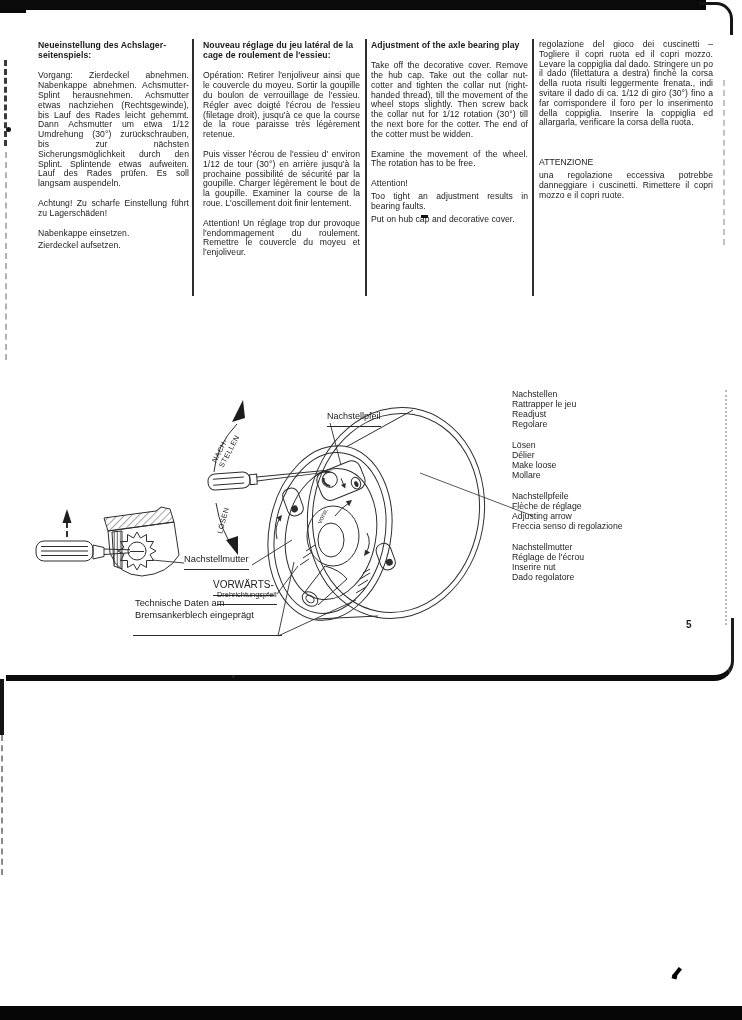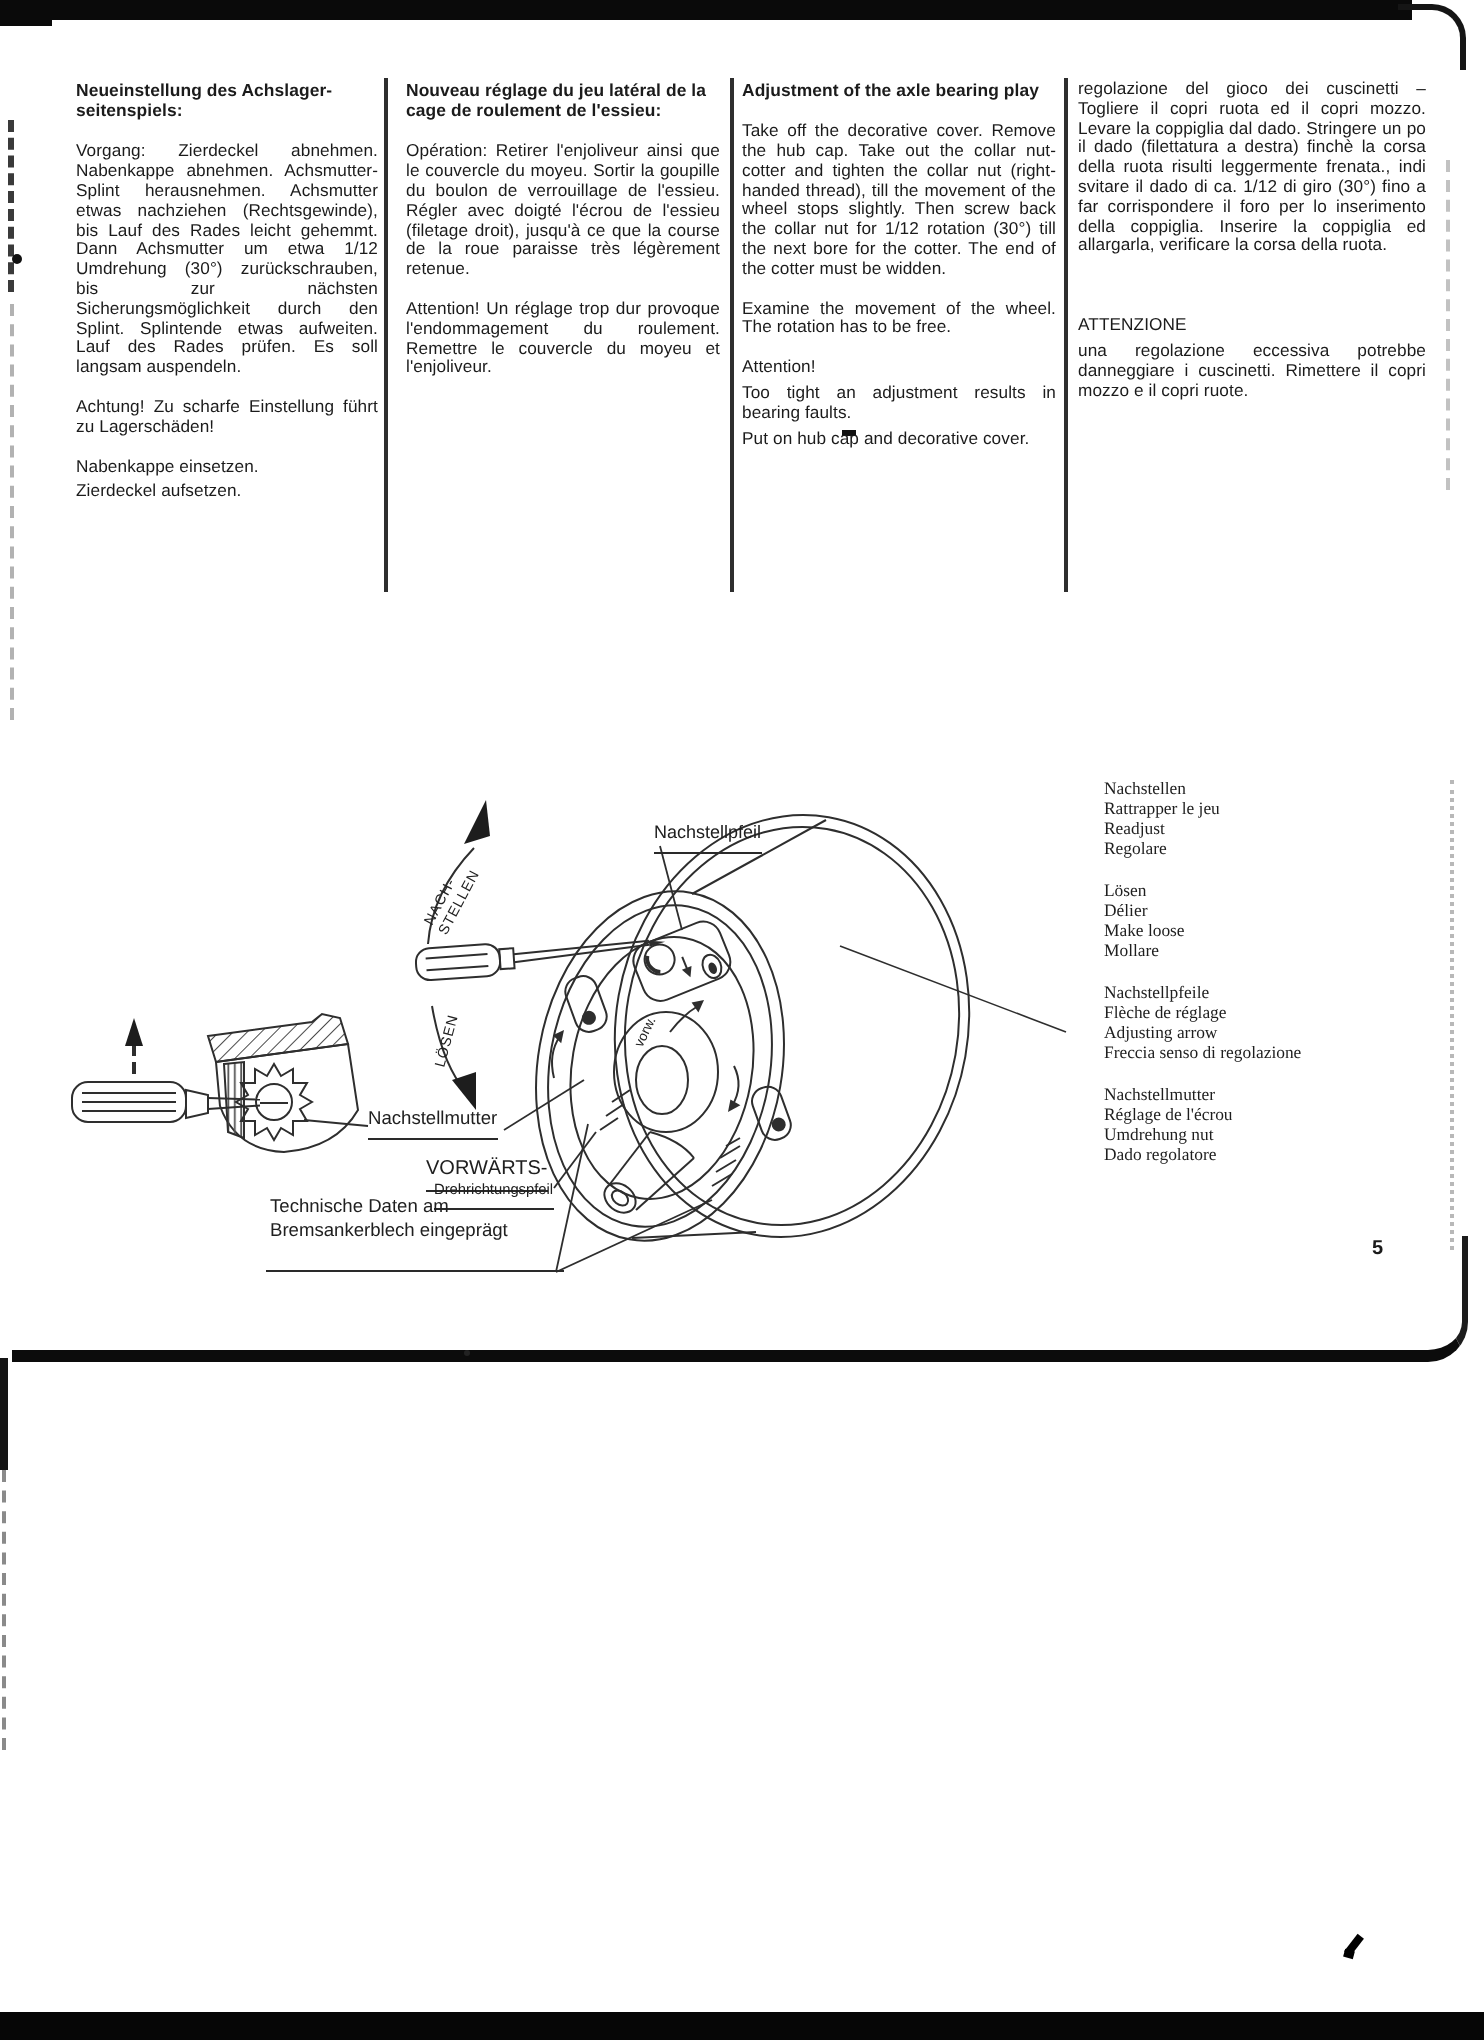--- a/index.html
+++ b/index.html
@@ -43,21 +43,21 @@
   .dlabel { position:absolute; color:#202020; white-space:nowrap; }
   .ul { border-bottom:1px solid #2a2a2a; padding-bottom:5px; }
   .lbl-nachstellpfeil { left:327px; top:411px; font-size:9px; }
   .lbl-nachstellmutter { left:184px; top:554px; font-size:9.3px; }
   .lbl-vorw1 { left:213px; top:579px; font-size:10px; }
   .lbl-vorw2 { left:217px; top:590px; font-size:7.4px; }
   .lbl-tech { left:135px; top:598px; font-size:9.3px; line-height:11.5px; white-space:nowrap; }
   .tech-underline { left:133px; top:635px; width:149px; height:1.2px; background:#2a2a2a; }
 
   
-  .legend { left:552px; top:390px; font-size:8.7px; line-height:9.9px; color:#1e1e1e;font-family:Liberation Serif, serif; }
+  .legend { left:512px; top:390px; font-size:8.7px; line-height:9.9px; color:#1e1e1e; }
   .legend .grp { margin-bottom:11.5px; }
   .page-num { left:686px; top:619px; font-size:10px; font-weight:bold; }
 
   svg text { font-family:"Liberation Sans", sans-serif; fill:#222; }
 </style>
 </head>
 <body>
 
 <div class="abs top-bar"></div>
 <div class="abs top-bar-lft"></div>
@@ -84,20 +84,21 @@
   <h3>Neueinstellung des Achslager-seitenspiels:</h3>
   <p>Vorgang: Zierdeckel abnehmen. Nabenkappe abnehmen. Achsmutter-Splint herausnehmen. Achsmutter etwas nachziehen (Rechtsgewinde), bis Lauf des Rades leicht gehemmt. Dann Achsmutter um etwa 1/12 Umdrehung (30°) zurückschrauben, bis zur nächsten Sicherungsmöglichkeit durch den Splint. Splintende etwas aufweiten. Lauf des Rades prüfen. Es soll langsam auspendeln.</p>
   <p class="b">Achtung! Zu scharfe Einstellung führt zu Lagerschäden!</p>
   <p class="tight">Nabenkappe einsetzen.</p>
   <p>Zierdeckel aufsetzen.</p>
 </div>
 
 <div class="col" style="left:203px; width:157px;">
   <h3>Nouveau réglage du jeu latéral de la cage de roulement de l'essieu:</h3>
   <p>Opération: Retirer l'enjoliveur ainsi que le couvercle du moyeu. Sortir la goupille du boulon de verrouillage de l'essieu. Régler avec doigté l'écrou de l'essieu (filetage droit), jusqu'à ce que la course de la roue paraisse très légèrement retenue.</p>
+  <p>Puis visser l'écrou de l'essieu d' environ 1/12 de tour (30°) en arrière jusqu'à la prochaine possibilité de sécurité par la goupille. Charger légèrement le bout de la goupille. Examiner la course de la roue. L'oscillement doit finir lentement.</p>
   <p class="b">Attention! Un réglage trop dur provoque l'endommagement du roulement. Remettre le couvercle du moyeu et l'enjoliveur.</p>
 </div>
 
 <div class="col" style="left:371px; width:157px;">
   <h3>Adjustment of the axle bearing play</h3>
   <p>Take off the decorative cover. Remove the hub cap. Take out the collar nut-cotter and tighten the collar nut (right-handed thread), till the movement of the wheel stops slightly. Then screw back the collar nut for 1/12 rotation (30°) till the next bore for the cotter. The end of the cotter must be widden.</p>
   <p>Examine the movement of the wheel. The rotation has to be free.</p>
   <p class="b tight">Attention!</p>
   <p class="tight">Too tight an adjustment results in bearing faults.</p>
   <p>Put on hub cap and decorative cover.</p>
@@ -260,18 +261,18 @@
   </div>
   <div class="grp">
     <div>Nachstellpfeile</div>
     <div>Flèche de réglage</div>
     <div>Adjusting arrow</div>
     <div>Freccia senso di regolazione</div>
   </div>
   <div class="grp">
     <div>Nachstellmutter</div>
     <div>Réglage de l'écrou</div>
-    <div>Umdrehung nut</div>
+    <div>Inserire nut</div>
     <div>Dado regolatore</div>
   </div>
 </div>
 
 <div class="abs page-num">5</div>
 
 </body></html>

